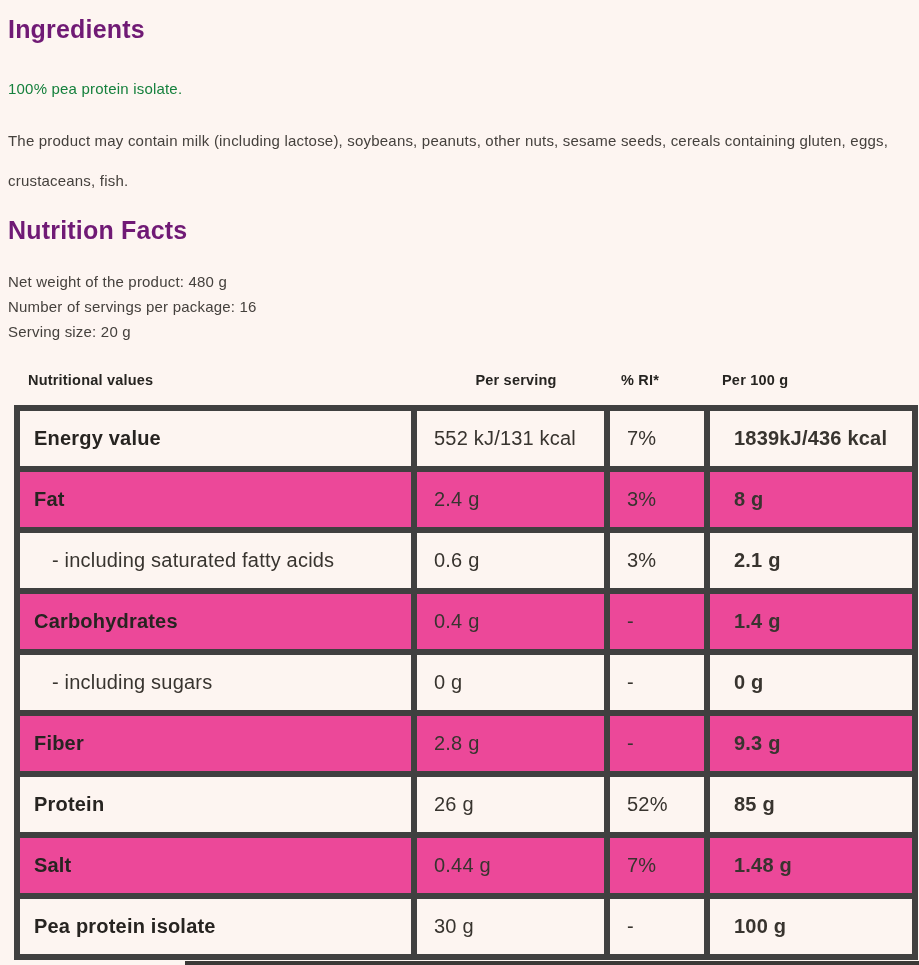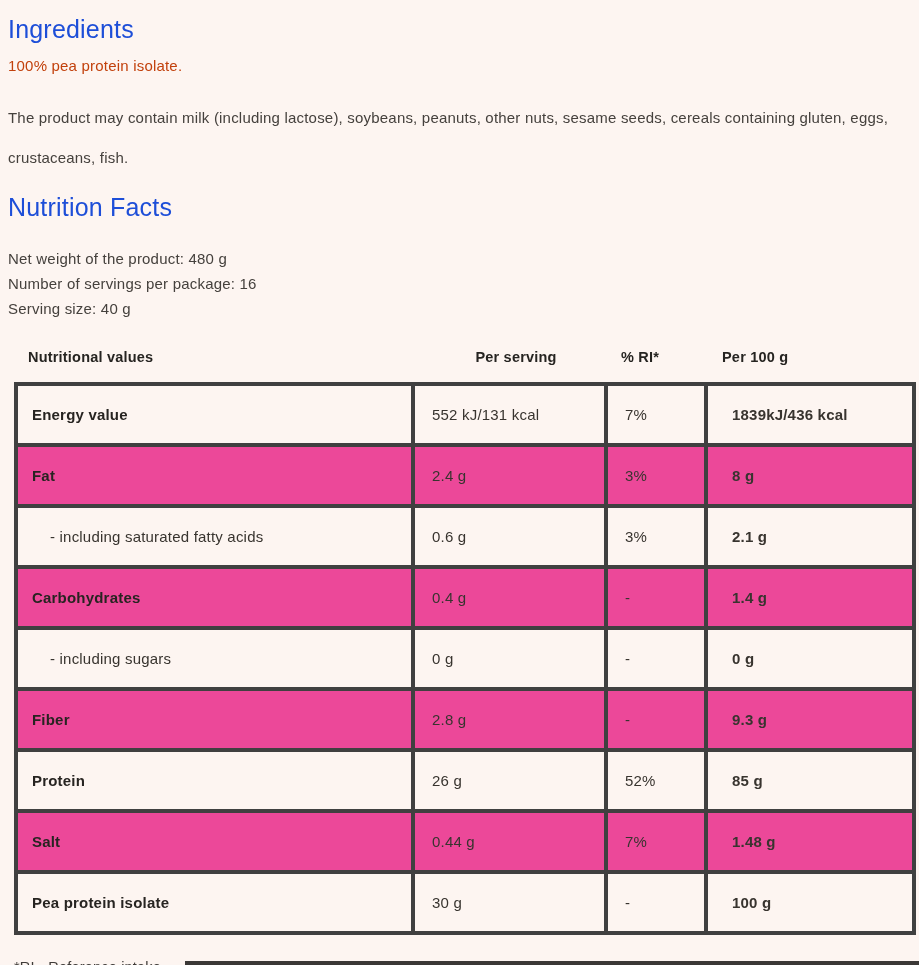--- a/index.html
+++ b/index.html
@@ -13,31 +13,31 @@
     overflow: hidden;
     position: relative;
     letter-spacing: 0.2px;
   }
   .page { padding: 8px 7px 0 8px; position: relative; }
 
   h2.section-title {
     margin: 6px 0 0;
     font-size: 25px;
     line-height: 1.25;
-    font-weight: 400;
-    color: #1d4ed8;
+    font-weight: 700;
+    color: #701a75;
     letter-spacing: 0.2px;
   }
   h2.second { margin-top: 14px; }
 
   p.body-text {
-    margin: 10px 0 0;
+    margin: 33px 0 0;
     font-size: 15px;
     line-height: 21px;
-    color: #c2410c;
+    color: #15803d;
   }
   p.allergen-text {
     margin: 22px 0 0;
     font-size: 15px;
     line-height: 40px;
     color: #45413d;
     max-width: 905px;
   }
   .serving-info { margin-top: 22px; }
   .serving-info p {
@@ -61,23 +61,23 @@
   .grid-header .h2 { width: 100px; padding-left: 17px; }
   .grid-header .h3 { width: 208px; padding-left: 18px; }
 
   table.nutrition-table {
     border-collapse: collapse;
     margin: 17px 0 0 6px;
     width: 898px;
     table-layout: fixed;
   }
   .nutrition-table td {
-    border: 4px solid #404040;
+    border: 6px solid #404040;
     height: 61px;
-    font-size: 15px;
+    font-size: 20px;
     color: #38342f;
     vertical-align: middle;
     box-sizing: border-box;
     padding: 0 10px 0 17px;
     background: #fdf5f1;
     margin-left: 45px;
   }
   .nutrition-table td.c0 { padding-left: 14px; font-weight: 700; color: #272421; }
   .nutrition-table td.c3 { padding-left: 24px; font-weight: bold; }
   .nutrition-table tr.shaded td { background: #ec4899; }
@@ -107,21 +107,21 @@
 
   <p class="body-text">100% pea protein isolate.</p>
 
   <p class="allergen-text">The product may contain milk (including lactose), soybeans, peanuts, other nuts, sesame seeds, cereals containing gluten, eggs, crustaceans, fish.</p>
 
   <h2 class="section-title second">Nutrition Facts</h2>
 
   <div class="serving-info">
     <p>Net weight of the product: 480 g</p>
     <p>Number of servings per package: 16</p>
-    <p>Serving size: 40 g</p>
+    <p>Serving size: 20 g</p>
   </div>
 
   <div class="grid-header">
     <div class="hcell h0">Nutritional values</div>
     <div class="hcell h1">Per serving</div>
     <div class="hcell h2">% RI*</div>
     <div class="hcell h3">Per 100 g</div>
   </div>
 
   <table class="nutrition-table">

